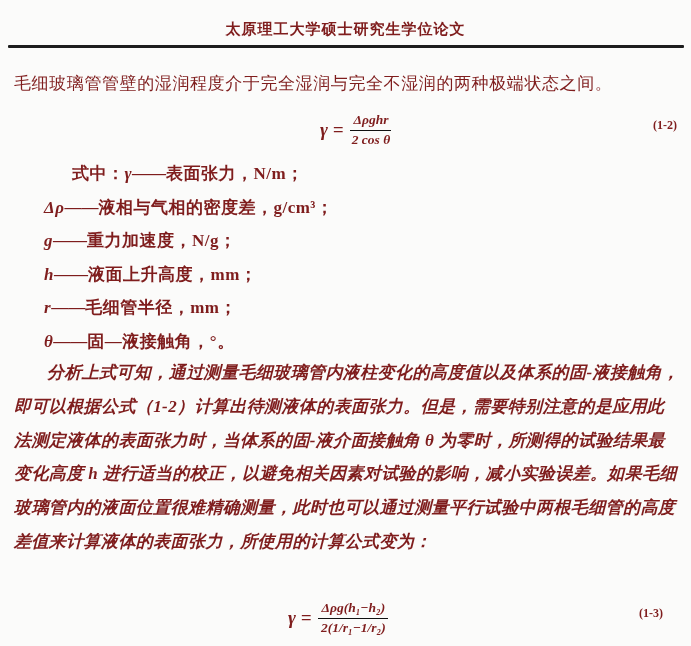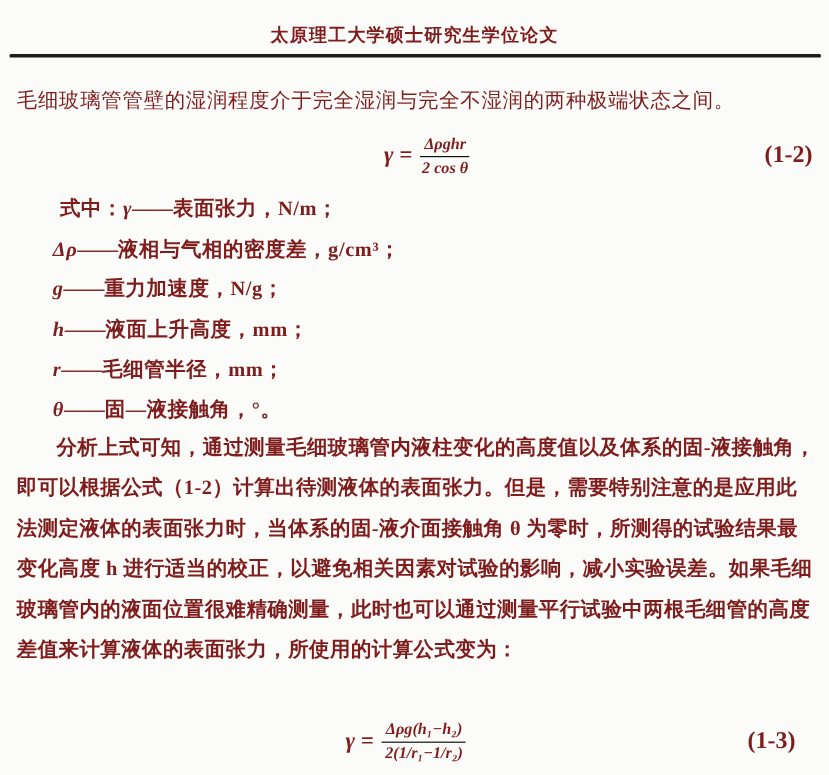--- a/index.html
+++ b/index.html
@@ -33,36 +33,36 @@
     position:absolute; top:0; height:100%;
     display:inline-flex; align-items:center; gap:7px;
     font-style:italic; font-weight:bold;
   }
   .eq1 .eq-body { left:320px; }
   .eq2 .eq-body { left:288px; }
   .eq-lhs { font-size:19px; }
   .frac { display:inline-block; text-align:center; font-size:13.5px; line-height:1.2; }
   .frac .num { display:block; padding:0 3px 1px; border-bottom:1.6px solid #111; }
   .frac .den { display:block; padding-top:1px; }
-  .eq-label { position:absolute; top:10px; font-size:20px; font-weight:600; font-style:normal; }
+  .eq-label { position:absolute; top:10px; font-size:12px; font-weight:600; font-style:normal; }
   .eq1 .eq-label { right:14px; }
   .eq2 .eq-label { right:28px;margin-left:16px; }
   .defs {
     position:absolute; top:157px; left:0; right:0;
     font-size:17px; font-weight:600; letter-spacing:0.5px;
   }
   .def-line { height:33.6px; line-height:33.6px; padding-left:44px; white-space:nowrap; }
-  .def-line.first { padding-left:50px; }
+  .def-line.first { padding-left:72px; }
   .def-symbol { font-style:italic; }
   .def-dash { letter-spacing:0; }
   .para2 {
     position:absolute; top:356px; left:14px; right:10px;
     font-size:17px; font-weight:600; letter-spacing:0.4px;
   }
-  .para2 .line { line-height:33.8px; white-space:nowrap; }
+  .para2 .line { line-height:33.8px; white-space:nowrap;font-style:italic; }
   .para2 .line.indent { text-indent:33px; }
 </style>
 </head>
 <body>
 
 <div class="page">
 
   <div class="header-title">太原理工大学硕士研究生学位论文</div>
   <div class="header-rule"></div>
 

